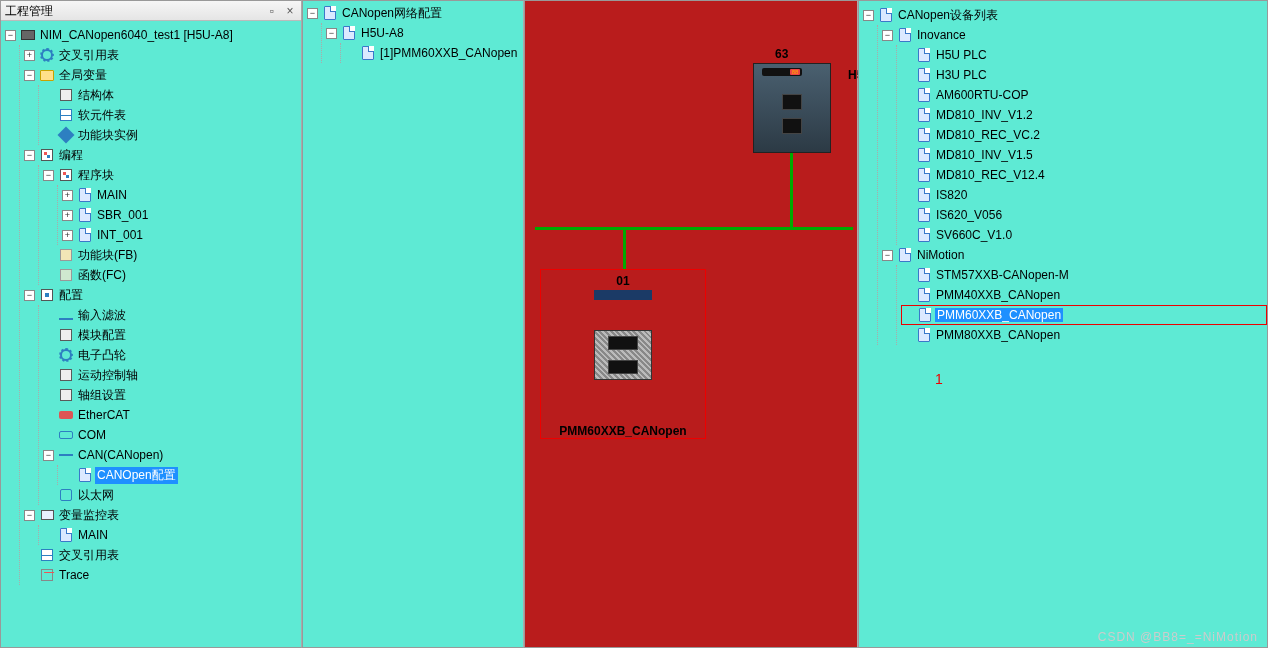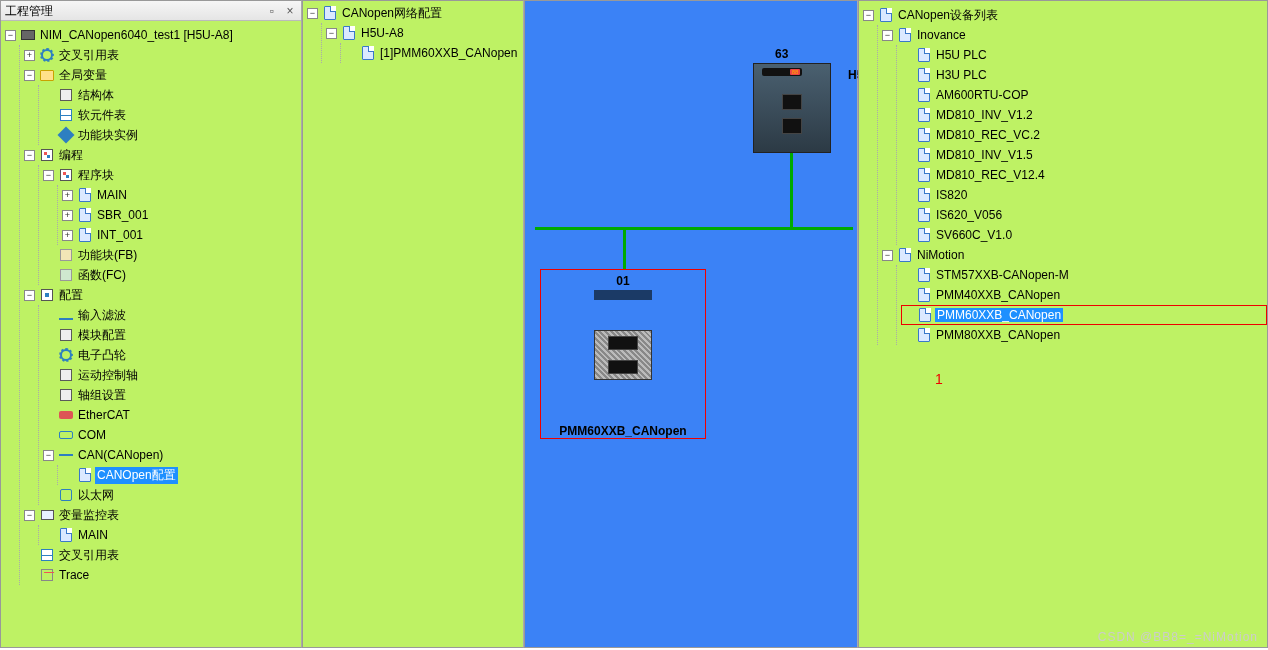--- a/index.html
+++ b/index.html
@@ -8,21 +8,21 @@
     font-family: "Microsoft YaHei", "SimSun", Arial, sans-serif;
     font-size: 12px;
     background: #fff;
     color: #000;
     width: 1268px;
     height: 650px;
     overflow: hidden;
     display: flex;
     position: relative;
   }
-  .panel { border: 1px solid #999; background: #bef264; height: 648px; display: flex; flex-direction: column; }
+  .panel { border: 1px solid #999; background: #5eead4; height: 648px; display: flex; flex-direction: column; }
   .panel-left { width: 302px; border-right: 1px solid #aaa; }
   .panel-mid1 { width: 222px; border-right: 1px solid #aaa; }
   .panel-mid2 { width: 334px; border-right: 1px solid #aaa; position: relative; background: #fff; }
   .panel-right { flex: 1; }
   .header {
     height: 20px; line-height: 20px;
     background: linear-gradient(#f6f6f6,#e5e5e5);
     border-bottom: 1px solid #bbb;
     padding: 0 4px;
     display: flex; align-items: center; justify-content: space-between;
@@ -70,21 +70,21 @@
   .ic-can { width:14px;height:10px;position:relative;}
   .ic-can::before{content:"";position:absolute;left:0;top:4px;width:14px;height:2px;background:#2d7fc1;}
   .ic-net { width:12px;height:12px;border:1px solid #2d7fc1;border-radius:2px;}
   .ic-monitor { width:13px;height:10px;border:1px solid #555;background:#e8f0ff;}
   .ic-table { width:12px;height:12px;border:1px solid #2d7fc1;background:#fff;position:relative;}
   .ic-table::after{content:"";position:absolute;left:0;top:5px;width:100%;height:1px;background:#2d7fc1;}
   .ic-trace { width:12px;height:12px;border:1px solid #888;position:relative;}
   .ic-trace::after{content:"";position:absolute;left:1px;bottom:1px;width:10px;height:6px;border-top:1px solid #e55;transform:skewX(-20deg);}
   .ic-plc { width:14px;height:10px;background:#666;border:1px solid #333;}
   
-  .canvas-area { position: absolute; inset: 0; background: #3b82f6; }
+  .canvas-area { position: absolute; inset: 0; background: #b91c1c; }
   .plc-device {
     position: absolute; top: 62px; left: 228px;
     width: 78px; height: 90px;
     background: linear-gradient(#4a6070,#2c3a45);
     border: 1px solid #222;
     display:flex; align-items:center; justify-content:center;
   }
   .plc-device .panel-line { position:absolute; top:4px; left:8px; width:40px; height:8px; background:#111; border-radius:2px; display:flex; align-items:center; justify-content:flex-end; padding-right:2px;}
   .plc-device .panel-line .led { width:10px; height:6px; background:#e44; border-radius:1px; font-size:6px; color:#fa0; display:flex; align-items:center; justify-content:center;}
   .plc-device .port { width:20px; height:16px; background:#111; border:1px solid #444; margin:4px auto;}

